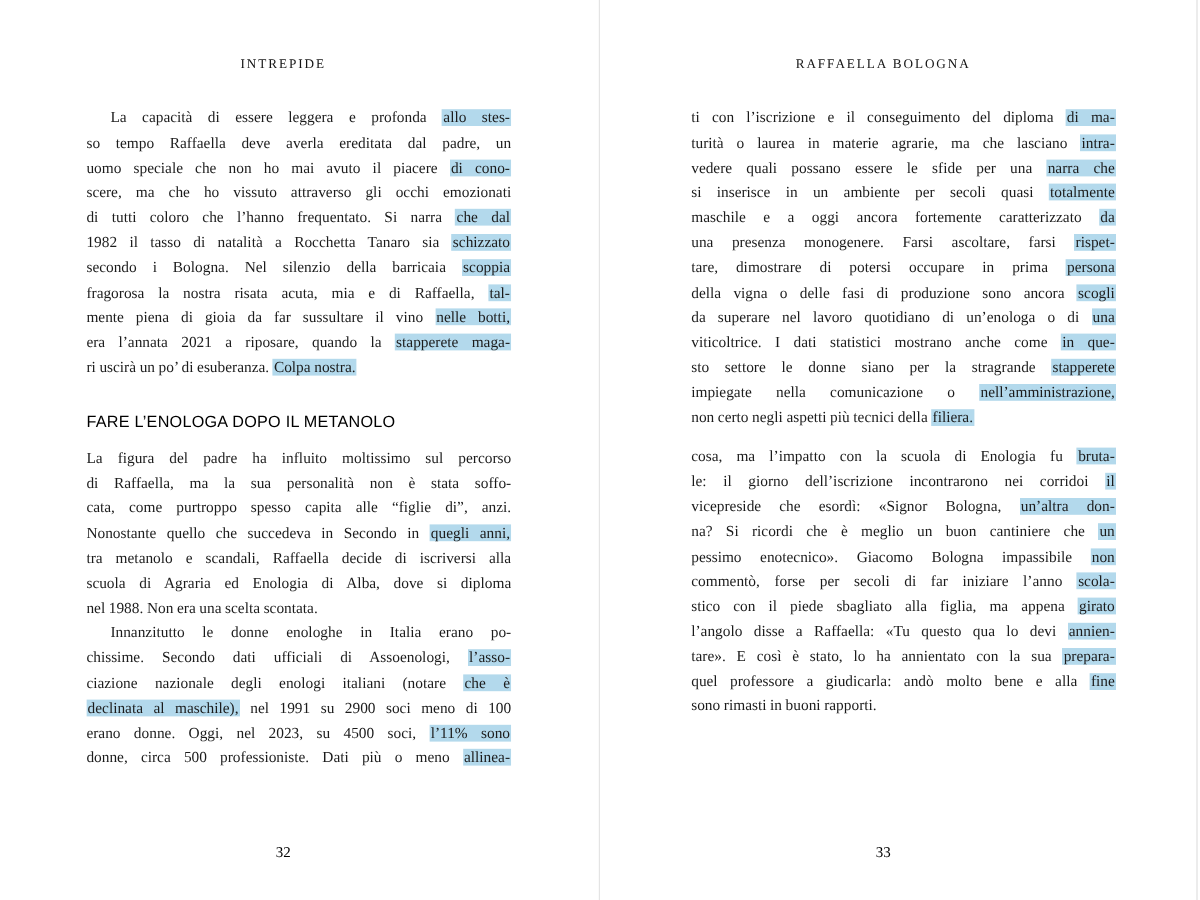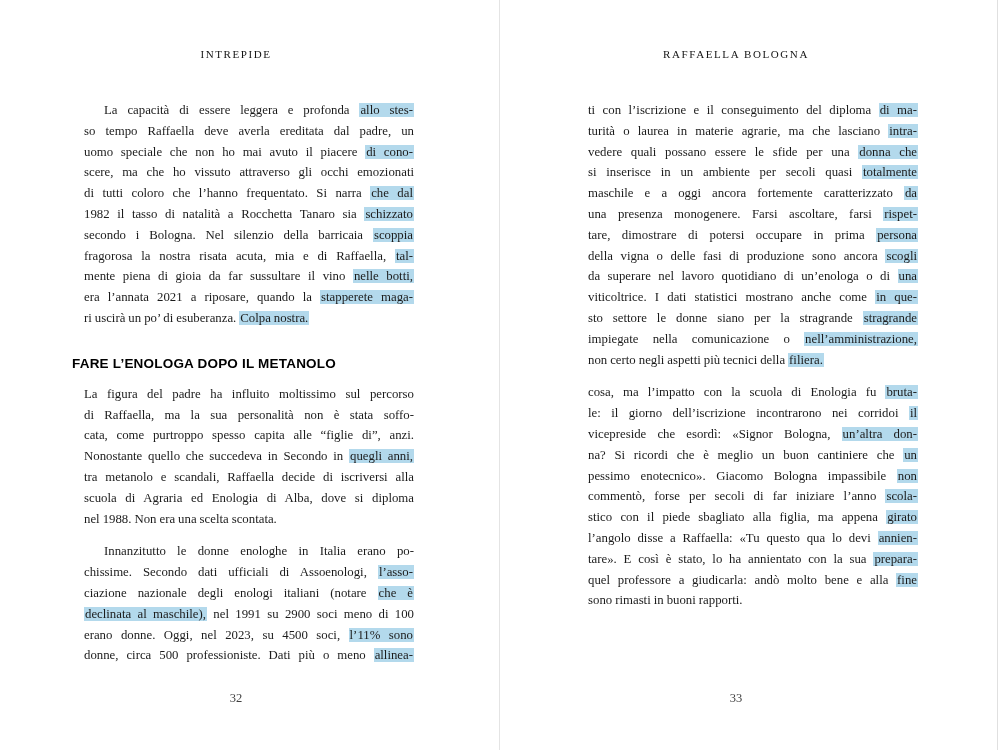--- a/index.html
+++ b/index.html
@@ -24,50 +24,50 @@
     position: absolute; top: 48px; left: 0; width: 100%;
     text-align: center;
     font-size: 11px; letter-spacing: 1.6px;
     color: #141414;
   }
 
   .text-col { position: absolute; top: 88px; }
   .page.left  .text-col { left: 72px; width: 354px; }
   .page.right .text-col { left: 76px; width: 354px; }
 
-  .para { margin: 12px; }
+  .para { margin: 0; }
   .para.space-before { margin-top: 12px; }
 
   .line {
     font-size: 12.8px;
     line-height: 20.8px;
     height: 20.8px;
     overflow: hidden;
     text-align: justify;
     text-align-last: justify;
     word-spacing: -0.2px;
   }
   .line.last { text-align-last: left; }
   .line.indent { text-indent: 20px; }
 
   .hl { background: var(--hl, #b3d9ec); padding: 0 1px; }
 
   .section-heading {
     font-family: "Liberation Sans", "DejaVu Sans", sans-serif;
-    font-weight: bold;
+    font-weight: normal;
     font-size: 13.5px;
     letter-spacing: 0.2px;
     color: #000000;
     margin: 27px 0 13px 0;
   }
 
   .page-number {
-    position: absolute; bottom: 44px; left: 0; width: 100%;
+    position: absolute; bottom: 32px; left: 0; width: 100%;
     text-align: center;
-    font-size: 12.5px; color: #404040;
+    font-size: 12.5px; color: #000000;
   }
 </style>
 </head>
 <body style="color: rgb(27, 27, 27); background: rgb(255, 255, 255);">
 
 <div class="spread">
 
   <div class="page left">
     <div class="running-head">INTREPIDE</div>
     <div class="text-col" id="left-col">
@@ -105,29 +105,29 @@
       </div>
     <div class="page-number">32</div>
   </div>
 
   <div class="page right">
     <div class="running-head">RAFFAELLA BOLOGNA</div>
     <div class="text-col" id="right-col">
         <div class="para">
           <div class="line"><span>ti con l’iscrizione e il conseguimento del diploma </span><span class="hl">di ma-</span></div>
           <div class="line"><span>turità o laurea in materie agrarie, ma che lasciano </span><span class="hl">intra-</span></div>
-          <div class="line"><span>vedere quali possano essere le sfide per una </span><span class="hl">donna che</span></div>
+          <div class="line"><span>vedere quali possano essere le sfide per una </span><span class="hl">narra che</span></div>
           <div class="line"><span>si inserisce in un ambiente per secoli quasi </span><span class="hl">totalmente</span></div>
           <div class="line"><span>maschile e a oggi ancora fortemente caratterizzato </span><span class="hl">da</span></div>
           <div class="line"><span>una presenza monogenere. Farsi ascoltare, farsi </span><span class="hl">rispet-</span></div>
           <div class="line"><span>tare, dimostrare di potersi occupare in prima </span><span class="hl">persona</span></div>
           <div class="line"><span>della vigna o delle fasi di produzione sono ancora </span><span class="hl">scogli</span></div>
           <div class="line"><span>da superare nel lavoro quotidiano di un’enologa o di </span><span class="hl">una</span></div>
           <div class="line"><span>viticoltrice. I dati statistici mostrano anche come </span><span class="hl">in que-</span></div>
-          <div class="line"><span>sto settore le donne siano per la stragrande </span><span class="hl">stragrande</span></div>
+          <div class="line"><span>sto settore le donne siano per la stragrande </span><span class="hl">stapperete</span></div>
           <div class="line"><span>impiegate nella comunicazione o </span><span class="hl">nell’amministrazione,</span></div>
           <div class="line last"><span>non certo negli aspetti più tecnici della </span><span class="hl">filiera.</span></div>
         </div>
         <div class="para space-before">
           <div class="line"><span>cosa, ma l’impatto con la scuola di Enologia fu </span><span class="hl">bruta-</span></div>
           <div class="line"><span>le: il giorno dell’iscrizione incontrarono nei corridoi </span><span class="hl">il</span></div>
           <div class="line"><span>vicepreside che esordì: «Signor Bologna, </span><span class="hl">un’altra don-</span></div>
           <div class="line"><span>na? Si ricordi che è meglio un buon cantiniere che </span><span class="hl">un</span></div>
           <div class="line"><span>pessimo enotecnico». Giacomo Bologna impassibile </span><span class="hl">non</span></div>
           <div class="line"><span>commentò, forse per secoli di far iniziare l’anno </span><span class="hl">scola-</span></div>

